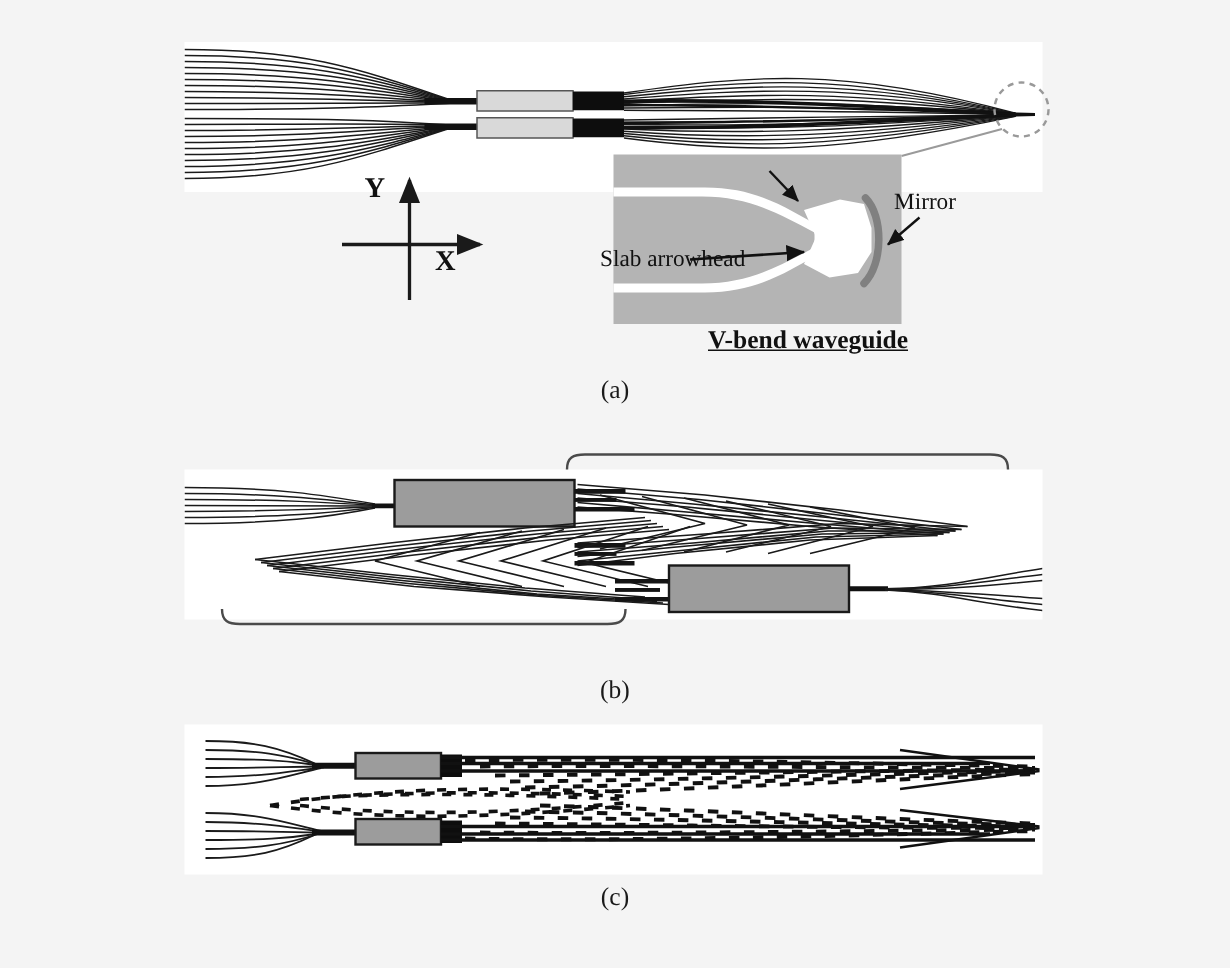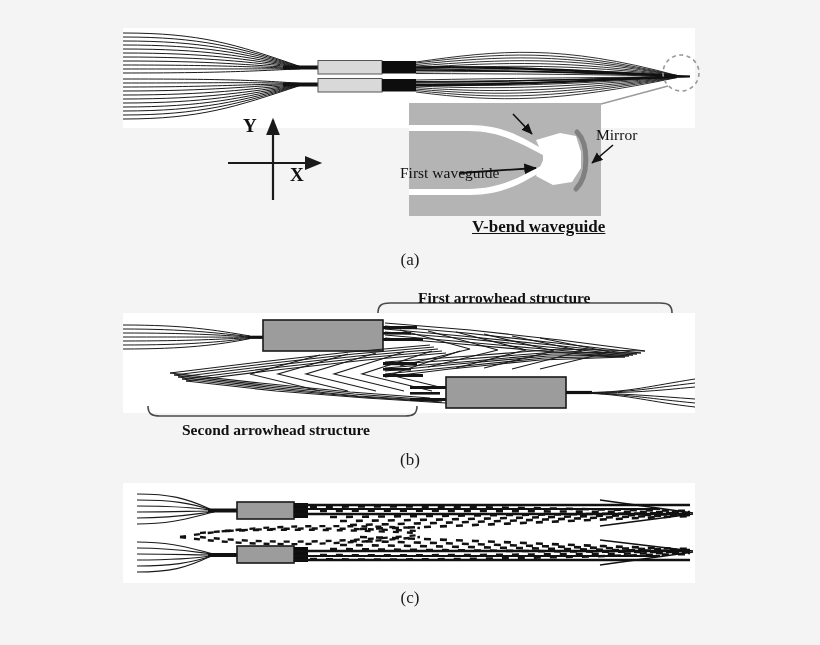--- a/index.html
+++ b/index.html
@@ -298,24 +298,22 @@
       </g>
     </g>
   </svg>
 
   <div class="panel-white" style="left:123px;top:313px;width:572px;height:100px;z-index:-1;"></div>
   <div class="panel-white" style="left:123px;top:483px;width:572px;height:100px;z-index:-1;"></div>
 
   <div class="lbl lbl-axis" style="left:243px;top:115px;">Y</div>
   <div class="lbl lbl-axis" style="left:290px;top:164px;">X</div>
 
-  <div class="lbl lbl-inset" style="left:400px;top:164px;">First waveguide</div>
+  <div class="lbl lbl-inset" style="left:400px;top:164px;">Slab arrowhead</div>
   <div class="lbl lbl-inset" style="left:596px;top:126px;">Mirror</div>
   <div class="lbl lbl-inset-title" style="left:472px;top:217px;">V-bend waveguide</div>
 
-  <div class="lbl lbl-struct" style="left:418px;top:289px;">First arrowhead structure</div>
-  <div class="lbl lbl-struct" style="left:182px;top:421px;">Second arrowhead structure</div>
 
   <div class="caption" style="left:375px;top:250px;width:70px;">(a)</div>
   <div class="caption" style="left:375px;top:450px;width:70px;">(b)</div>
   <div class="caption" style="left:375px;top:588px;width:70px;">(c)</div>
 
 </div>
 
 </body></html>

